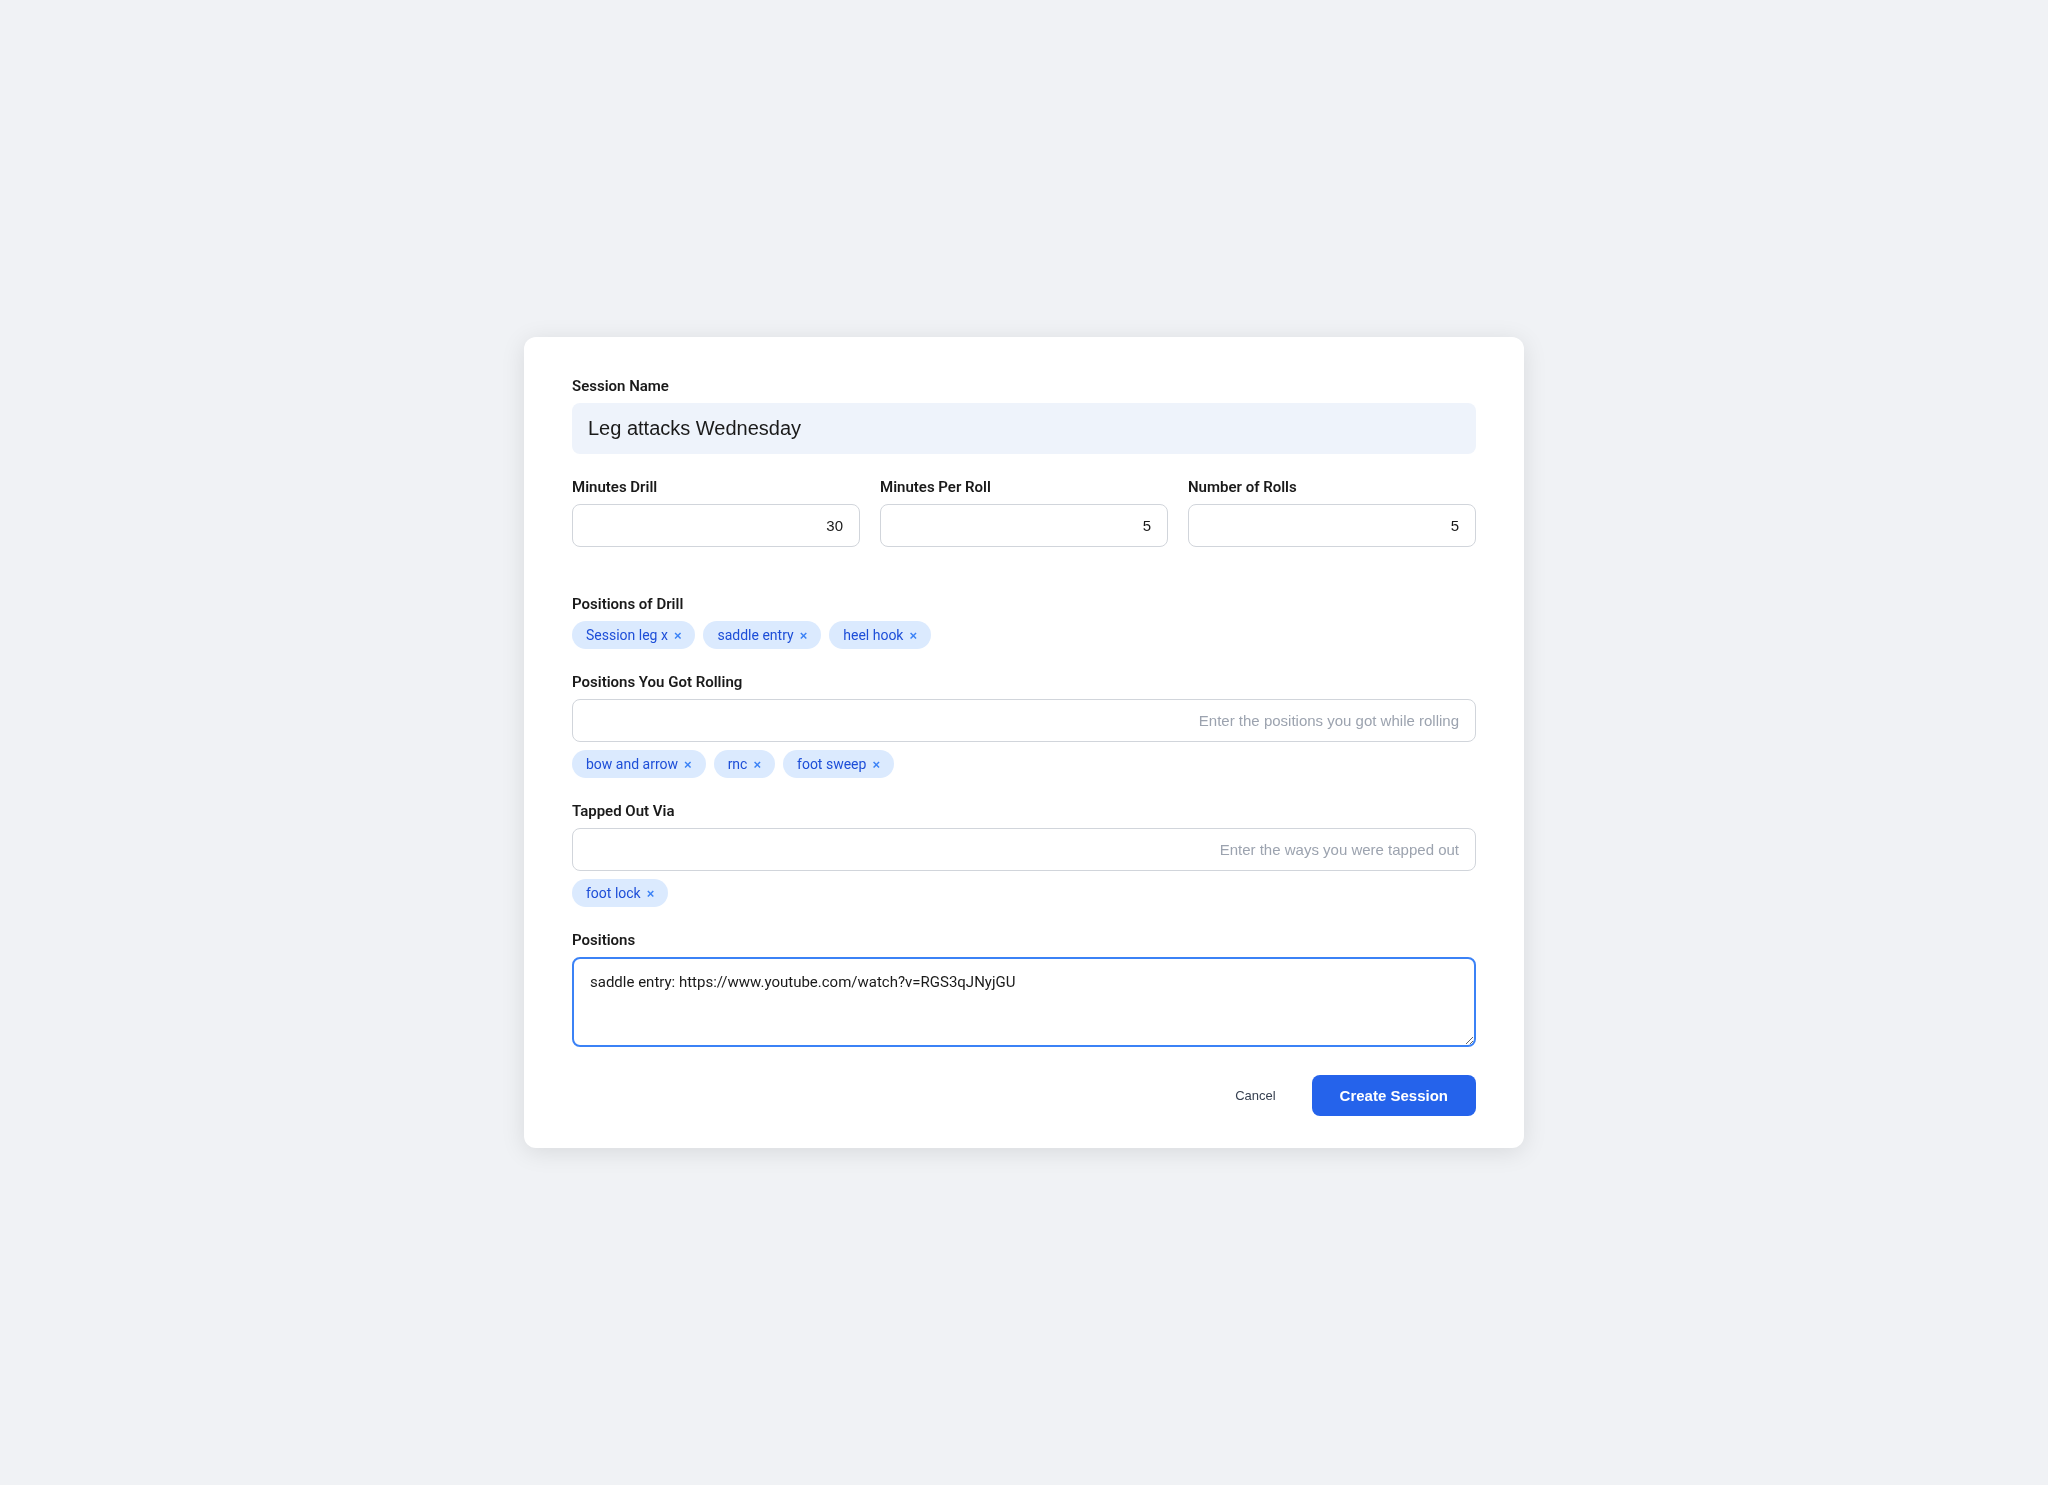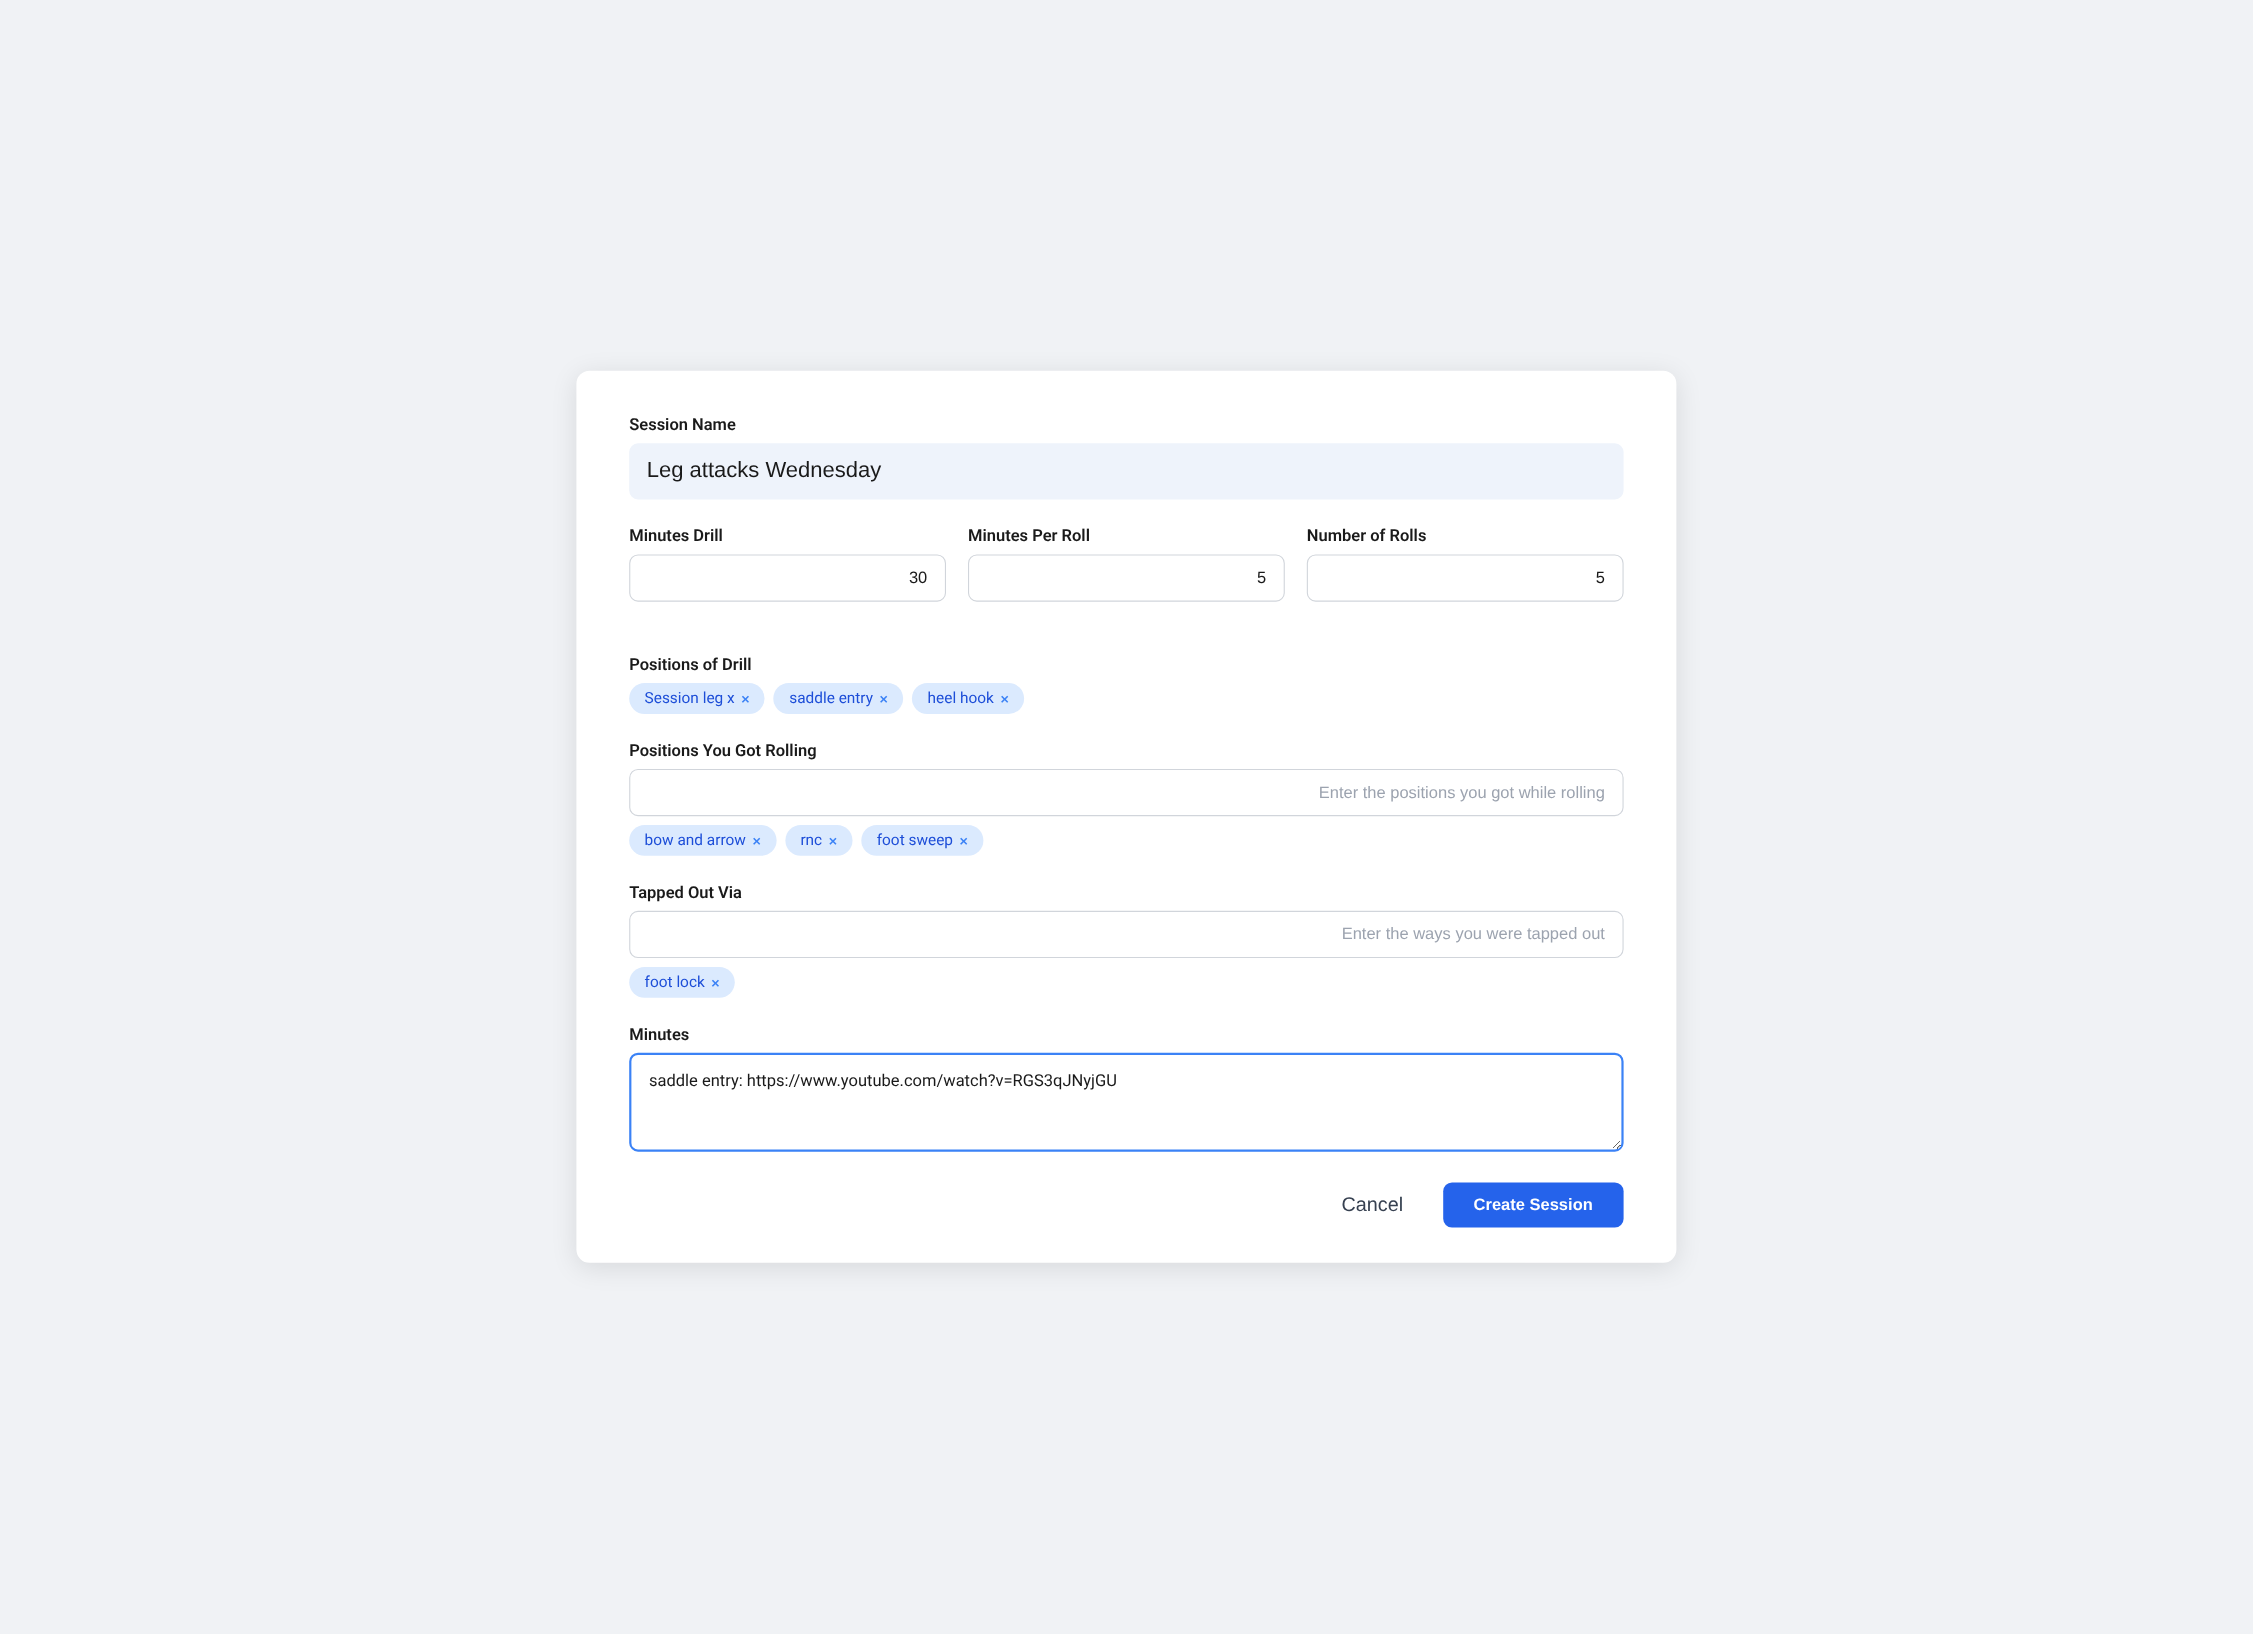--- a/index.html
+++ b/index.html
@@ -121,21 +121,21 @@
       display: flex;
       justify-content: flex-end;
       align-items: center;
       gap: 16px;
       margin-top: 24px;
     }
 
     .cancel-btn {
       background: none;
       border: none;
-      font-size: 18px;
+      font-size: 13px;
       font-weight: 500;
       color: #374151;
       cursor: pointer;
       padding: 10px 20px;
       border-radius: 8px;
     }
 
     .create-btn {
       background: #2563eb;
       color: #fff;
@@ -227,21 +227,21 @@
     <input type="text" class="text-input" placeholder="Enter the ways you were tapped out" style="">
     <div class="tag-container">
       <div class="tag">
         <span>foot lock</span>
         <button class="tag-x">×</button>
       </div>
     </div>
   </div>
 
   <div class="field-group">
-    <label class="field-label">Minutes</label>
+    <label class="field-label">Positions</label>
     <textarea class="comments-textarea" style="">saddle entry: https://www.youtube.com/watch?v=RGS3qJNyjGU</textarea>
   </div>
 
   <div class="footer-actions">
     <button class="cancel-btn">Cancel</button>
     <button class="create-btn">Create Session</button>
   </div>
 
 </div>
 

